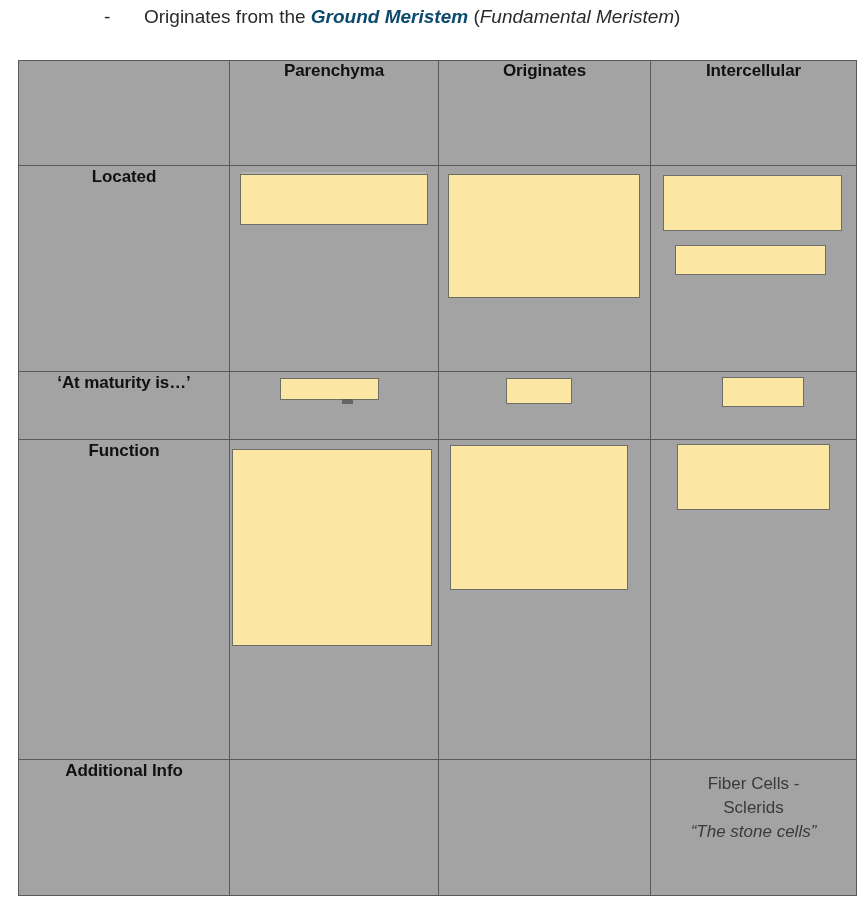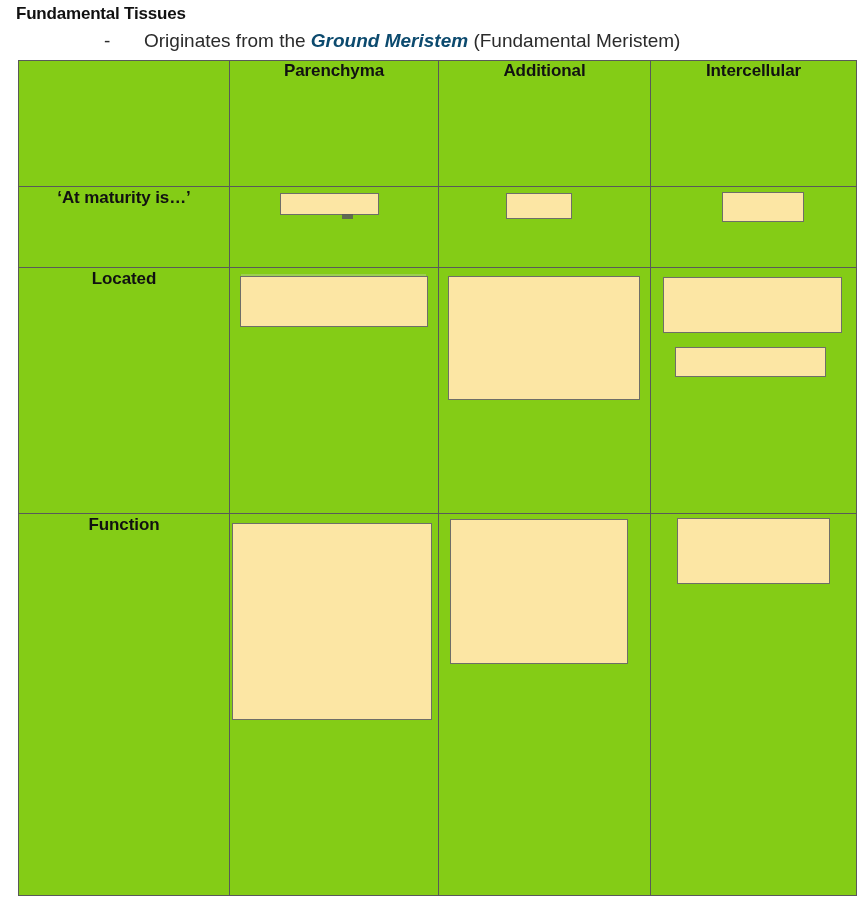--- a/index.html
+++ b/index.html
@@ -22,35 +22,35 @@
   .bullet-line{
     margin:0;padding-left:86px;
     font-size:19px;line-height:30px;color:#2b2b2b;
     font-weight:400;position:relative;white-space:nowrap;
   }
   .bullet-dash{
     position:absolute;left:88px;top:0;font-size:19px;color:#2b2b2b;
   }
   .bullet-text{margin-left:42px;}
   .b-bold{font-weight:bold;font-style:italic;color:#0c4a6e;}
-  .b-ital{}
+  .b-ital{font-style:italic;}
 
   
   #tissue-table{
     position:absolute;left:18px;top:60px;
     width:838px;height:836px;
     border-collapse:collapse;
     table-layout:fixed;
   }
   #tissue-table td{
     border:1.6px solid #595959;
     vertical-align:top;
     padding:0;
     position:relative;
-    background:#84cc16;
+    background:#a3a3a3;
   }
   col.c0{width:211px;}
   col.c1{width:209px;}
   col.c2{width:212px;}
   col.c3{width:206px;}
 
   .rowlabel{
     font-size:17px;font-weight:bold;color:#111;
     text-align:center;padding-top:9px;line-height:21px;
     letter-spacing:-0.1px;
@@ -82,84 +82,95 @@
   .descender{
     position:absolute;
     background:#5a5a5a;
     opacity:.85;
   }
 </style>
 </head>
 <body>
 
 <div id="heading">
-  <div class="doc-title">Fundamental Tissues</div>
   <div class="bullet-line">
     <span class="bullet-dash">-</span>
     <span class="bullet-text">
       <span>Originates from the </span><span class="b-bold">Ground Meristem</span><span> (</span><span class="b-ital">Fundamental Meristem</span><span>)</span>
     </span>
   </div>
 </div>
 
 <table id="tissue-table">
   <colgroup>
       <col class="c0">
       <col class="c1">
       <col class="c2">
       <col class="c3">
     </colgroup>
 
   <tbody>
       <tr>
     <td style="height:70px"></td>
     <td class="colhead">Parenchyma</td>
-    <td class="colhead">Additional</td>
+    <td class="colhead">Originates</td>
     <td class="colhead">Intercellular</td>
-  </tr>
-
-  <tr>
-    <td class="rowlabel" style="height:45px">‘At maturity is…’</td>
-    <td>
-      <div class="redaction" style="left:50px;top:6px;width:99px;height:22px;"></div>
-      <div class="descender" style="left:112px;top:27px;width:11px;height:5px;"></div>
-    </td>
-    <td>
-      <div class="redaction" style="left:67px;top:6px;width:66px;height:26px;"></div>
-    </td>
-    <td>
-      <div class="redaction" style="left:71px;top:5px;width:82px;height:30px;"></div>
-    </td>
   </tr>
 
   <tr>
     <td class="rowlabel" style="height:138px">Located</td>
     <td>
       <div class="ghost" style="left:11px;top:6px;width:185px;"></div>
       <div class="redaction" style="left:10px;top:8px;width:188px;height:51px;"></div>
     </td>
     <td>
       <div class="redaction" style="left:9px;top:8px;width:192px;height:124px;"></div>
     </td>
     <td>
       <div class="redaction" style="left:12px;top:9px;width:179px;height:56px;"></div>
       <div class="redaction" style="left:24px;top:79px;width:151px;height:30px;"></div>
+    </td>
+  </tr>
+
+  <tr>
+    <td class="rowlabel" style="height:45px">‘At maturity is…’</td>
+    <td>
+      <div class="redaction" style="left:50px;top:6px;width:99px;height:22px;"></div>
+      <div class="descender" style="left:112px;top:27px;width:11px;height:5px;"></div>
+    </td>
+    <td>
+      <div class="redaction" style="left:67px;top:6px;width:66px;height:26px;"></div>
+    </td>
+    <td>
+      <div class="redaction" style="left:71px;top:5px;width:82px;height:30px;"></div>
     </td>
   </tr>
 
 
 
 
   <tr>
     <td class="rowlabel" style="height:215px">Function</td>
     <td>
       <div class="redaction" style="left:2px;top:9px;width:200px;height:197px;"></div>
     </td>
     <td>
       <div class="redaction" style="left:11px;top:5px;width:178px;height:145px;"></div>
     </td>
     <td>
       <div class="redaction" style="left:26px;top:4px;width:153px;height:66px;"></div>
     </td>
   </tr>
 
+  <tr>
+    <td class="rowlabel" style="height:91px">Additional Info</td>
+    <td></td>
+    <td></td>
+    <td>
+      <div class="celltext" style="padding-top:12px">
+        <div>Fiber Cells -</div>
+        <div>Sclerids</div>
+        <div class="ital">“The stone cells”</div>
+      </div>
+    </td>
+  </tr>
 </tbody>
   </table>
 
 </body></html>

